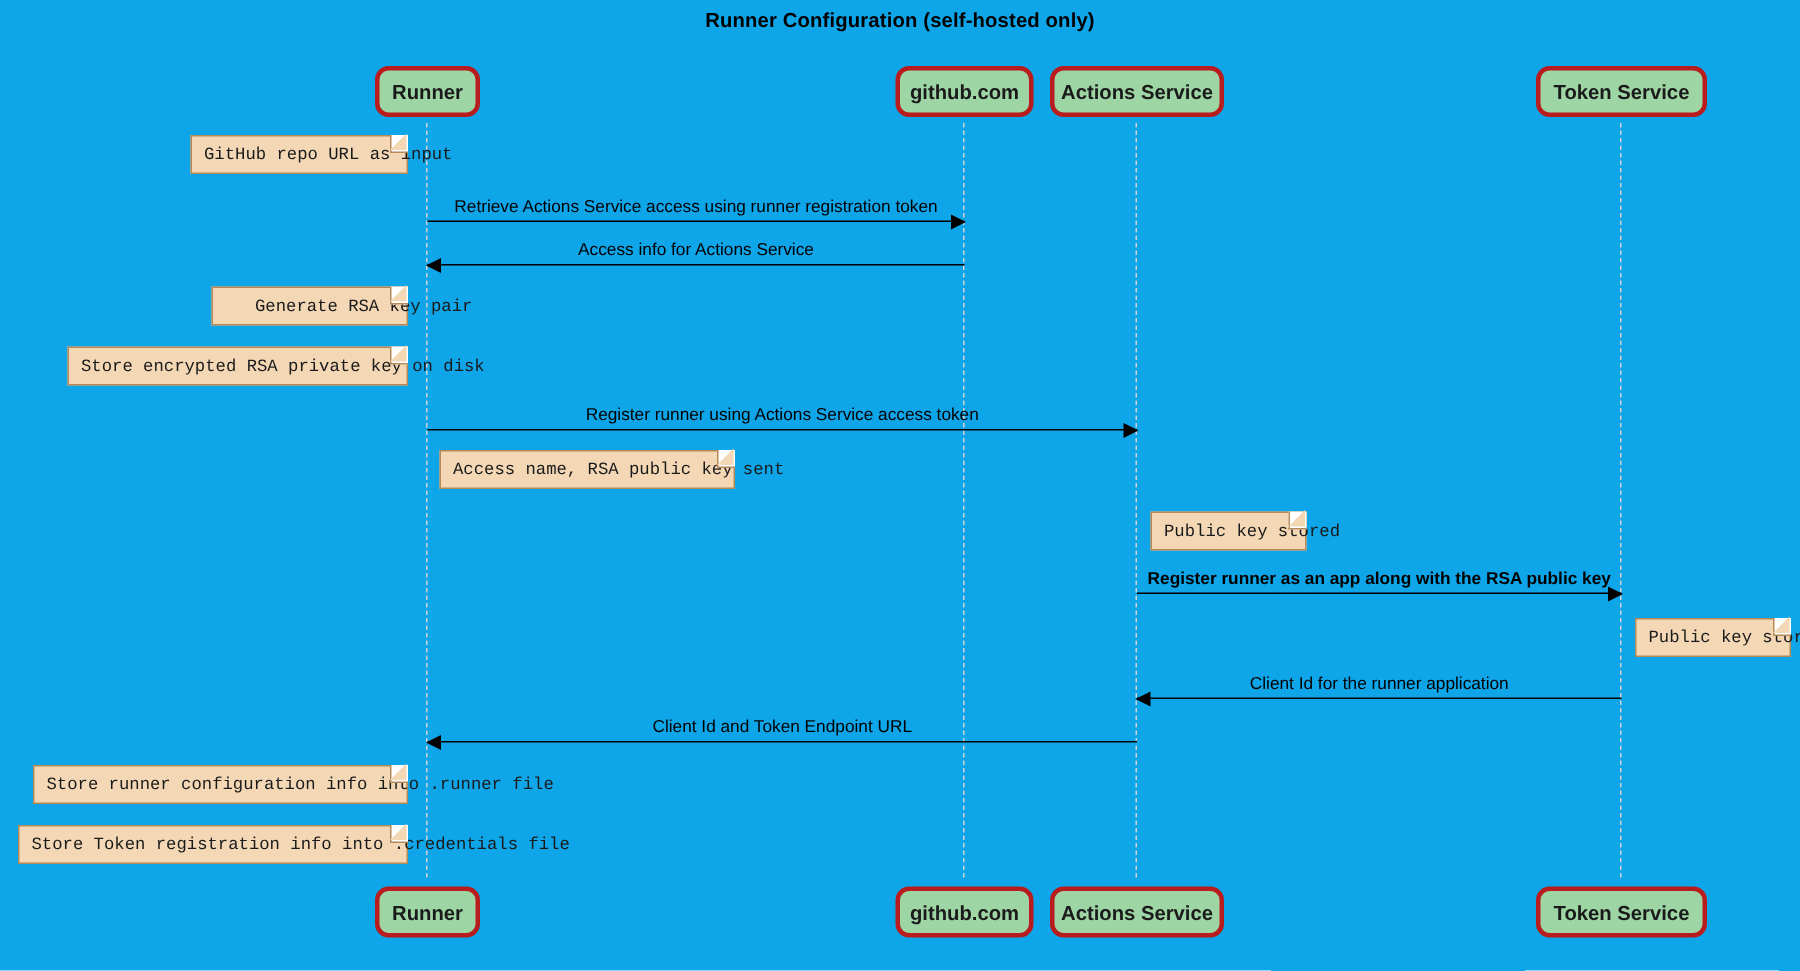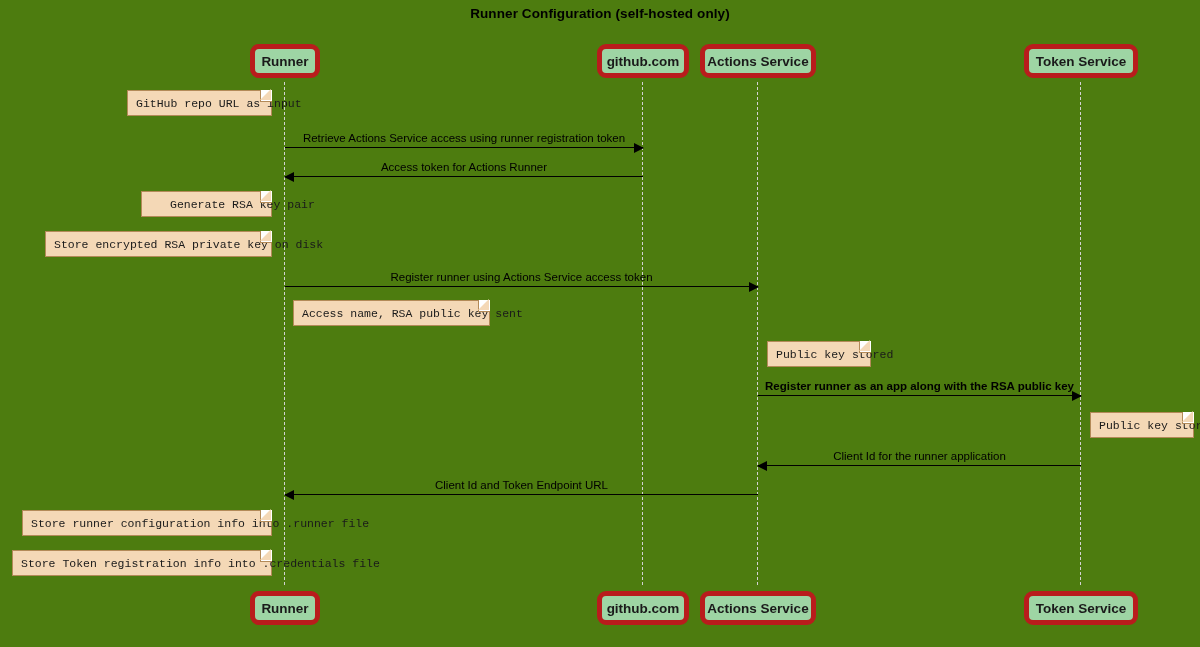--- a/index.html
+++ b/index.html
@@ -8,21 +8,21 @@
     background: #ffffff;
   }
   body {
     font-family: "Liberation Sans", sans-serif;
     color: #000000;
   }
   #diagram {
     position: relative;
     width: 1200px;
     height: 647px;
-    background: #4d7c0f;
+    background: #0ea5e9;
     overflow: hidden;
   }
   .title {
     position: absolute;
     top: 6px;
     left: 0;
     width: 1200px;
     text-align: center;
     font-size: 13.5px;
     font-weight: bold;
@@ -35,21 +35,21 @@
     width: 0;
     border-left: 1.5px dashed #d2d2d2;
     top: 82px;
     height: 503px;
   }
   
   .participant {
     position: absolute;
     height: 34px;
     background: #9ed5a4;
-    border: 5px solid #b91c1c;
+    border: 3px solid #b91c1c;
     border-radius: 9px;
     display: flex;
     align-items: center;
     justify-content: center;
     font-size: 13.5px;
     font-weight: bold;
     color: #1a1a1a;
     box-sizing: border-box;
     white-space: nowrap;
   }
@@ -175,21 +175,21 @@
     </div>
   <div id="messages">
       <div class="message to-right" style="left: 285px; width: 358px; top: 126px;">
         <div class="line"></div>
         <div class="head"></div>
         <div class="label">Retrieve Actions Service access using runner registration token</div>
       </div>
       <div class="message to-left" style="left: 285px; width: 358px; top: 155px;">
         <div class="line"></div>
         <div class="head"></div>
-        <div class="label">Access token for Actions Runner</div>
+        <div class="label">Access info for Actions Service</div>
       </div>
       <div class="message to-right" style="left: 285px; width: 473px; top: 265px;">
         <div class="line"></div>
         <div class="head"></div>
         <div class="label">Register runner using Actions Service access token</div>
       </div>
       <div class="message to-right" style="left: 758px; width: 323px; top: 374px; font-weight: bold;">
         <div class="line"></div>
         <div class="head"></div>
         <div class="label">Register runner as an app along with the RSA public key</div>

